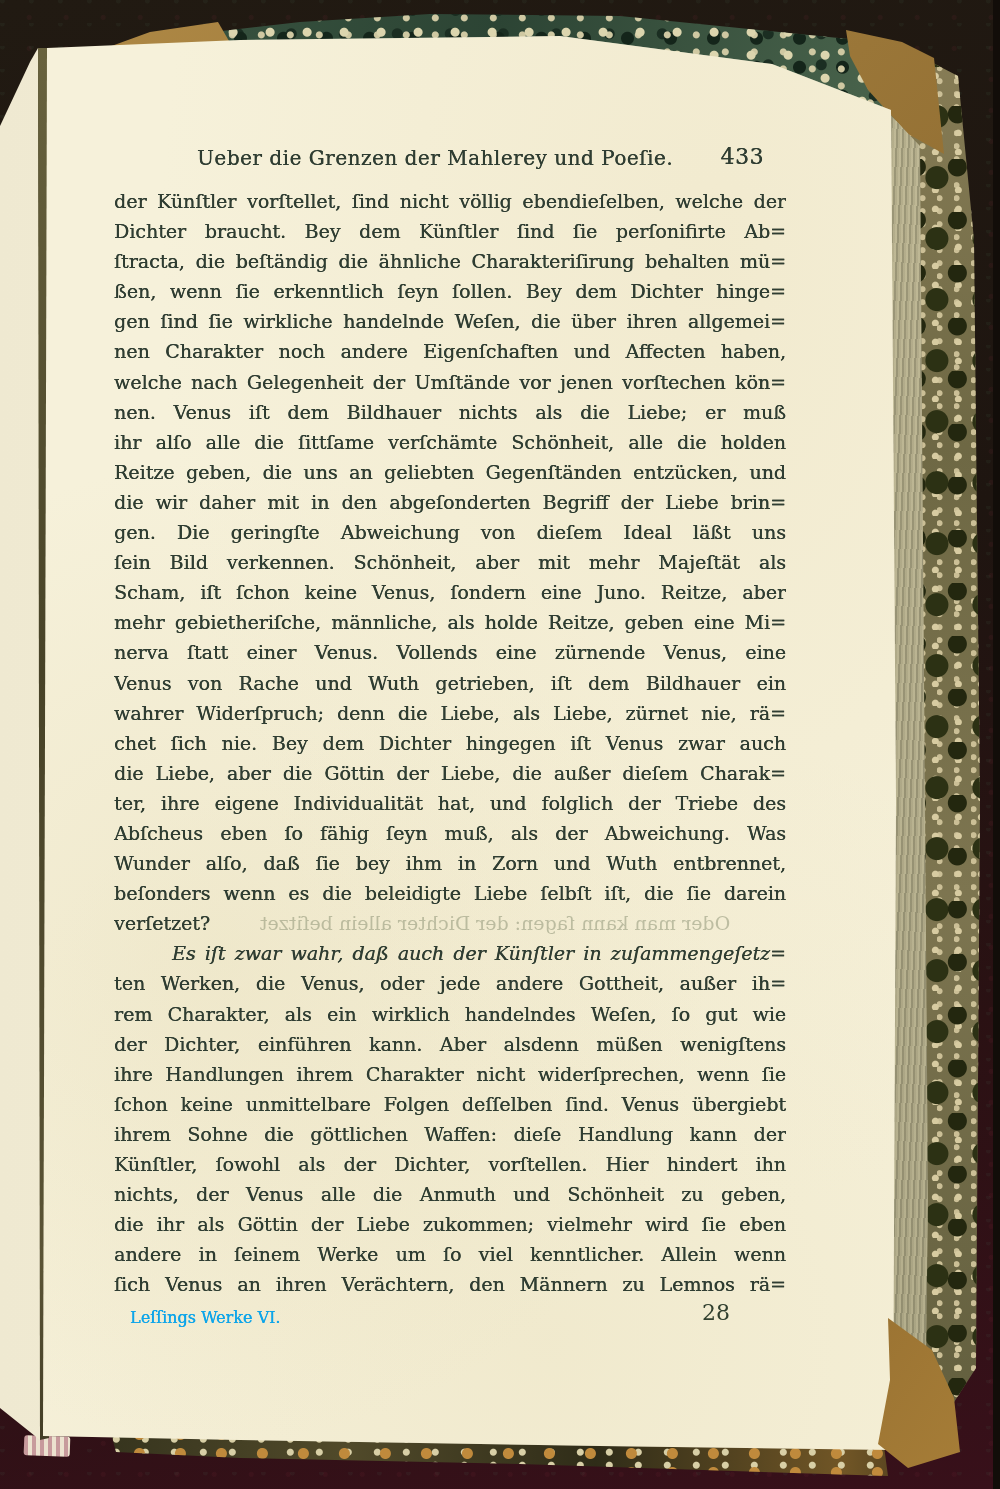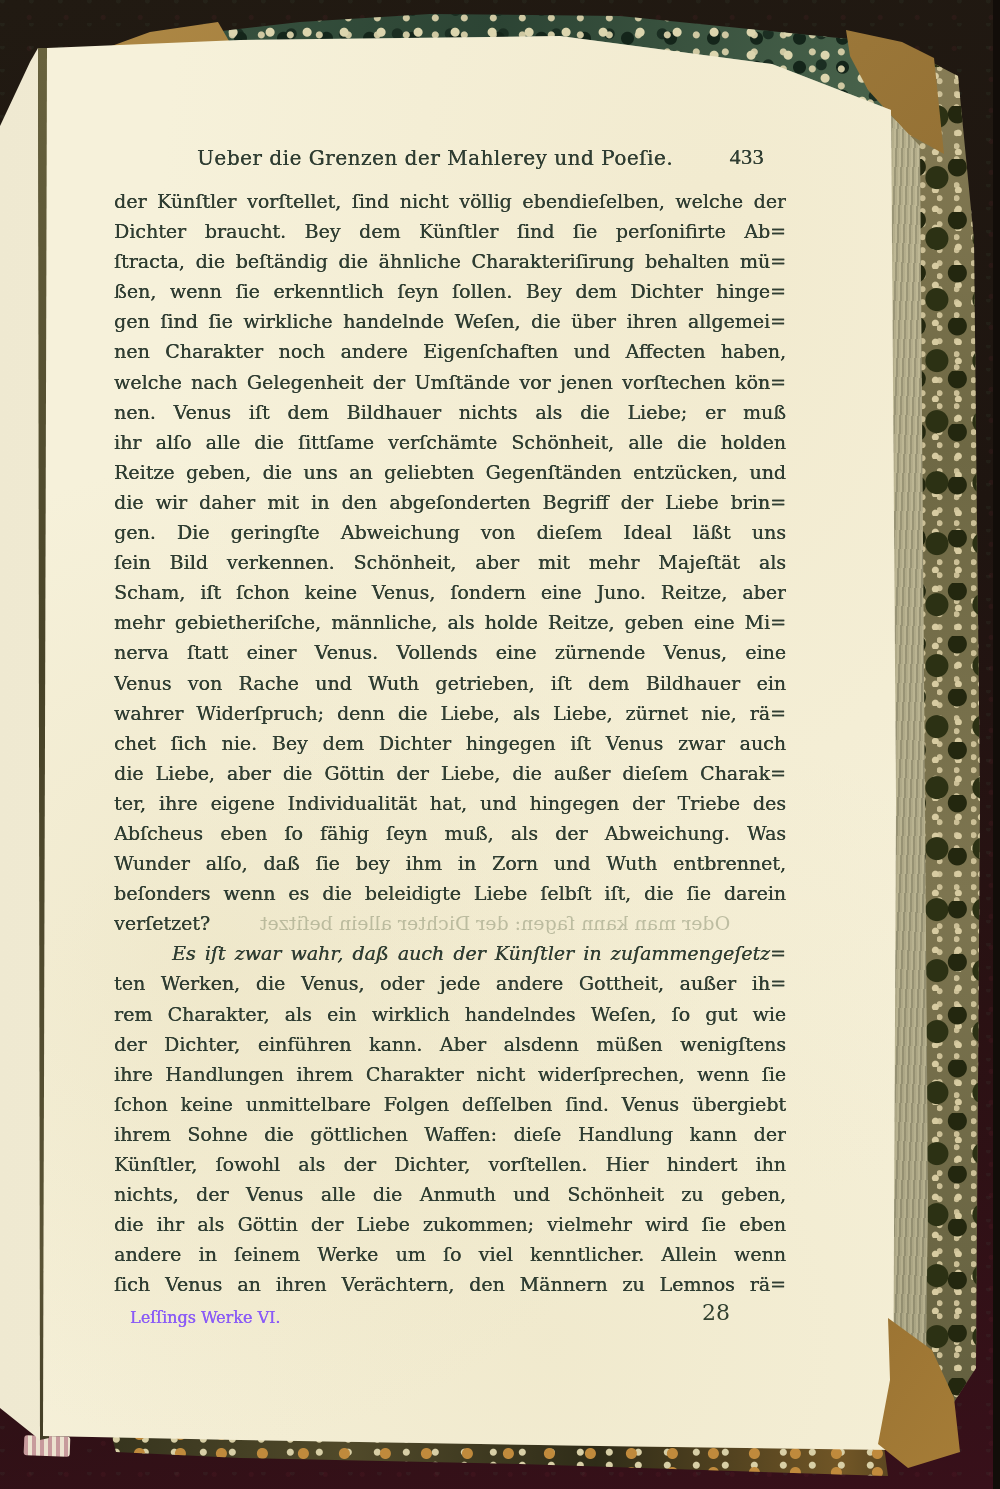--- a/index.html
+++ b/index.html
@@ -91,32 +91,32 @@
       linear-gradient(270deg, rgba(150,135,90,.26), transparent 18px),
       linear-gradient(0deg, rgba(140,125,80,.30), transparent 16px),
       #f6f1da;
   }
 
   
   .text-wrap{position:absolute;left:114px;top:146px;width:672px;color:#2f3d32;}
   .hdr{position:relative;height:40px;font-size:20px;letter-spacing:.5px;
        text-shadow:.3px 0 0 currentColor;}
   .hdr-title{position:absolute;left:30px;right:60px;text-align:center;}
-  .hdr-num{position:absolute;right:22px;top:-2px;font-size:22px;font-family:Liberation Serif, serif;}
+  .hdr-num{position:absolute;right:22px;top:-2px;font-size:22px;}
   .body-lines{position:absolute;left:0;top:40px;right:0;}
   .line{font-size:19px;line-height:30.1px;height:30.1px;text-align:justify;text-align-last:justify;
         text-shadow:.3px 0 0 currentColor;overflow:hidden;white-space:normal;}
   .line.short{text-align-last:left;}
   .line.indent{text-indent:58px;font-style:italic;}
 
   .ghost{position:absolute;left:96px;top:762px;width:570px;font-size:19px;line-height:30px;
          color:rgba(108,118,88,.40);transform:scaleX(-1);filter:blur(.5px);
          text-align:center;pointer-events:none;}
 
-  .footer-sig{position:absolute;left:16px;top:1162px;font-size:16px;color:#8b5cf6;
+  .footer-sig{position:absolute;left:16px;top:1162px;font-size:16px;color:#0ea5e9;
               text-shadow:.3px 0 0 currentColor;}
   .footer-sheet{position:absolute;left:588px;top:1154px;font-size:22px;color:#31402f;}
 </style>
 </head>
 <body>
 
 <div id="scene">
   <div class="layer bg-base"></div>
   <div class="layer marble-top"></div>
   <div class="layer leather leather-tl"></div>
@@ -150,21 +150,21 @@
         <div class="line">die wir daher mit in den abgeſonderten Begriff der Liebe brin=</div>
         <div class="line">gen.  Die geringſte Abweichung von dieſem Ideal läßt uns</div>
         <div class="line">ſein Bild verkennen.  Schönheit, aber mit mehr Majeſtät als</div>
         <div class="line">Scham, iſt ſchon keine Venus, ſondern eine Juno.  Reitze, aber</div>
         <div class="line">mehr gebietheriſche, männliche, als holde Reitze, geben eine Mi=</div>
         <div class="line">nerva ſtatt einer Venus.  Vollends eine zürnende Venus, eine</div>
         <div class="line">Venus von Rache und Wuth getrieben, iſt dem Bildhauer ein</div>
         <div class="line">wahrer Widerſpruch; denn die Liebe, als Liebe, zürnet nie, rä=</div>
         <div class="line">chet ſich nie.  Bey dem Dichter hingegen iſt Venus zwar auch</div>
         <div class="line">die Liebe, aber die Göttin der Liebe, die außer dieſem Charak=</div>
-        <div class="line">ter, ihre eigene Individualität hat, und hingegen der Triebe des</div>
+        <div class="line">ter, ihre eigene Individualität hat, und folglich der Triebe des</div>
         <div class="line">Abſcheus eben ſo fähig ſeyn muß, als der Abweichung.  Was</div>
         <div class="line">Wunder alſo, daß ſie bey ihm in Zorn und Wuth entbrennet,</div>
         <div class="line">beſonders wenn es die beleidigte Liebe ſelbſt iſt, die ſie darein</div>
         <div class="line short">verſetzet?</div>
         <div class="line indent">Es iſt zwar wahr, daß auch der Künſtler in zuſammengeſetz=</div>
         <div class="line">ten Werken, die Venus, oder jede andere Gottheit, außer ih=</div>
         <div class="line">rem Charakter, als ein wirklich handelndes Weſen, ſo gut wie</div>
         <div class="line">der Dichter, einführen kann.  Aber alsdenn müßen wenigſtens</div>
         <div class="line">ihre Handlungen ihrem Charakter nicht widerſprechen, wenn ſie</div>
         <div class="line">ſchon keine unmittelbare Folgen deſſelben ſind.  Venus übergiebt</div>

